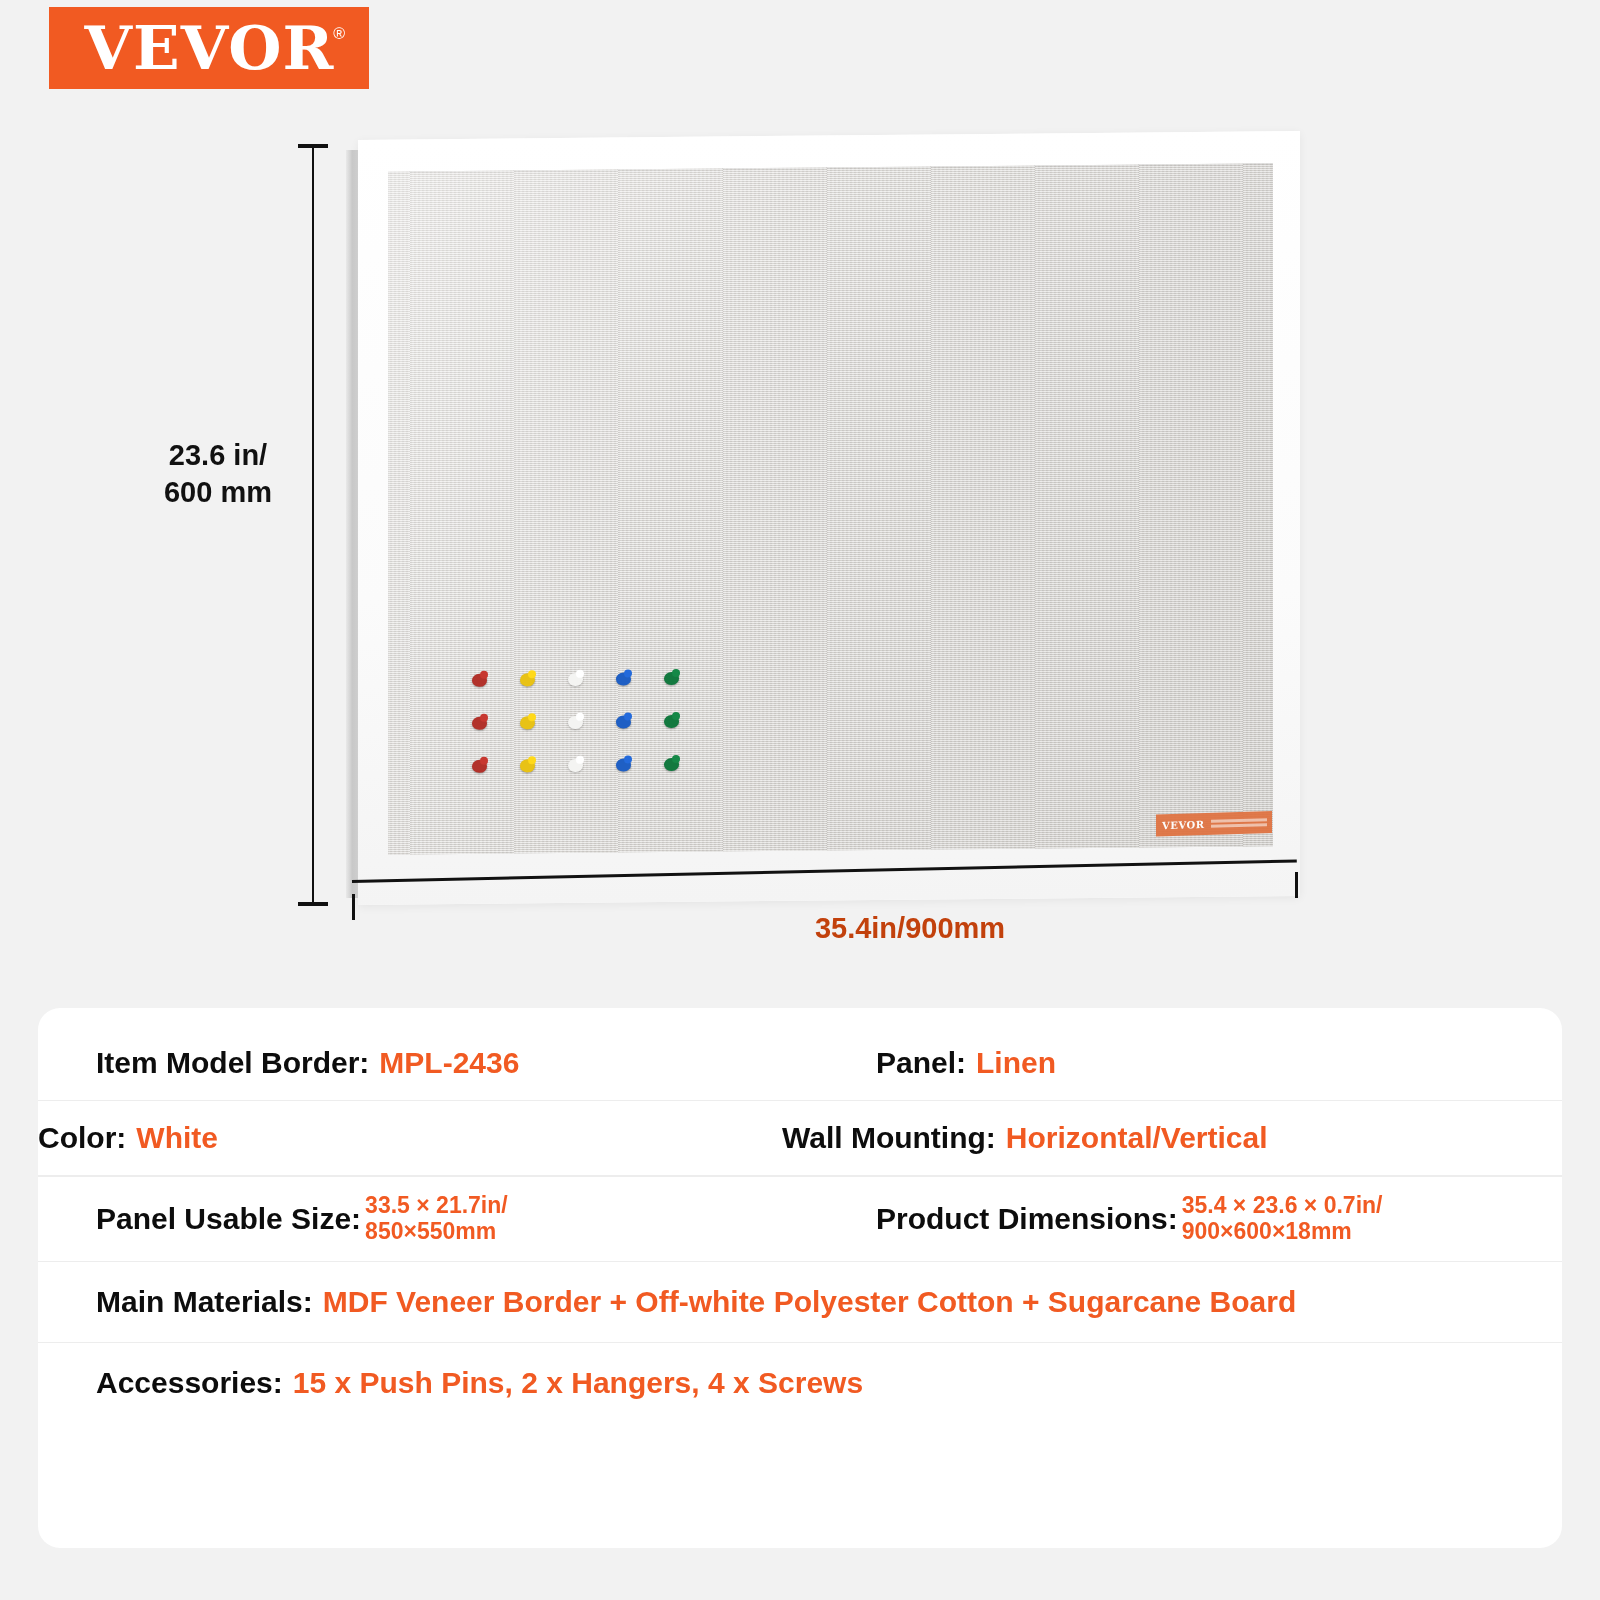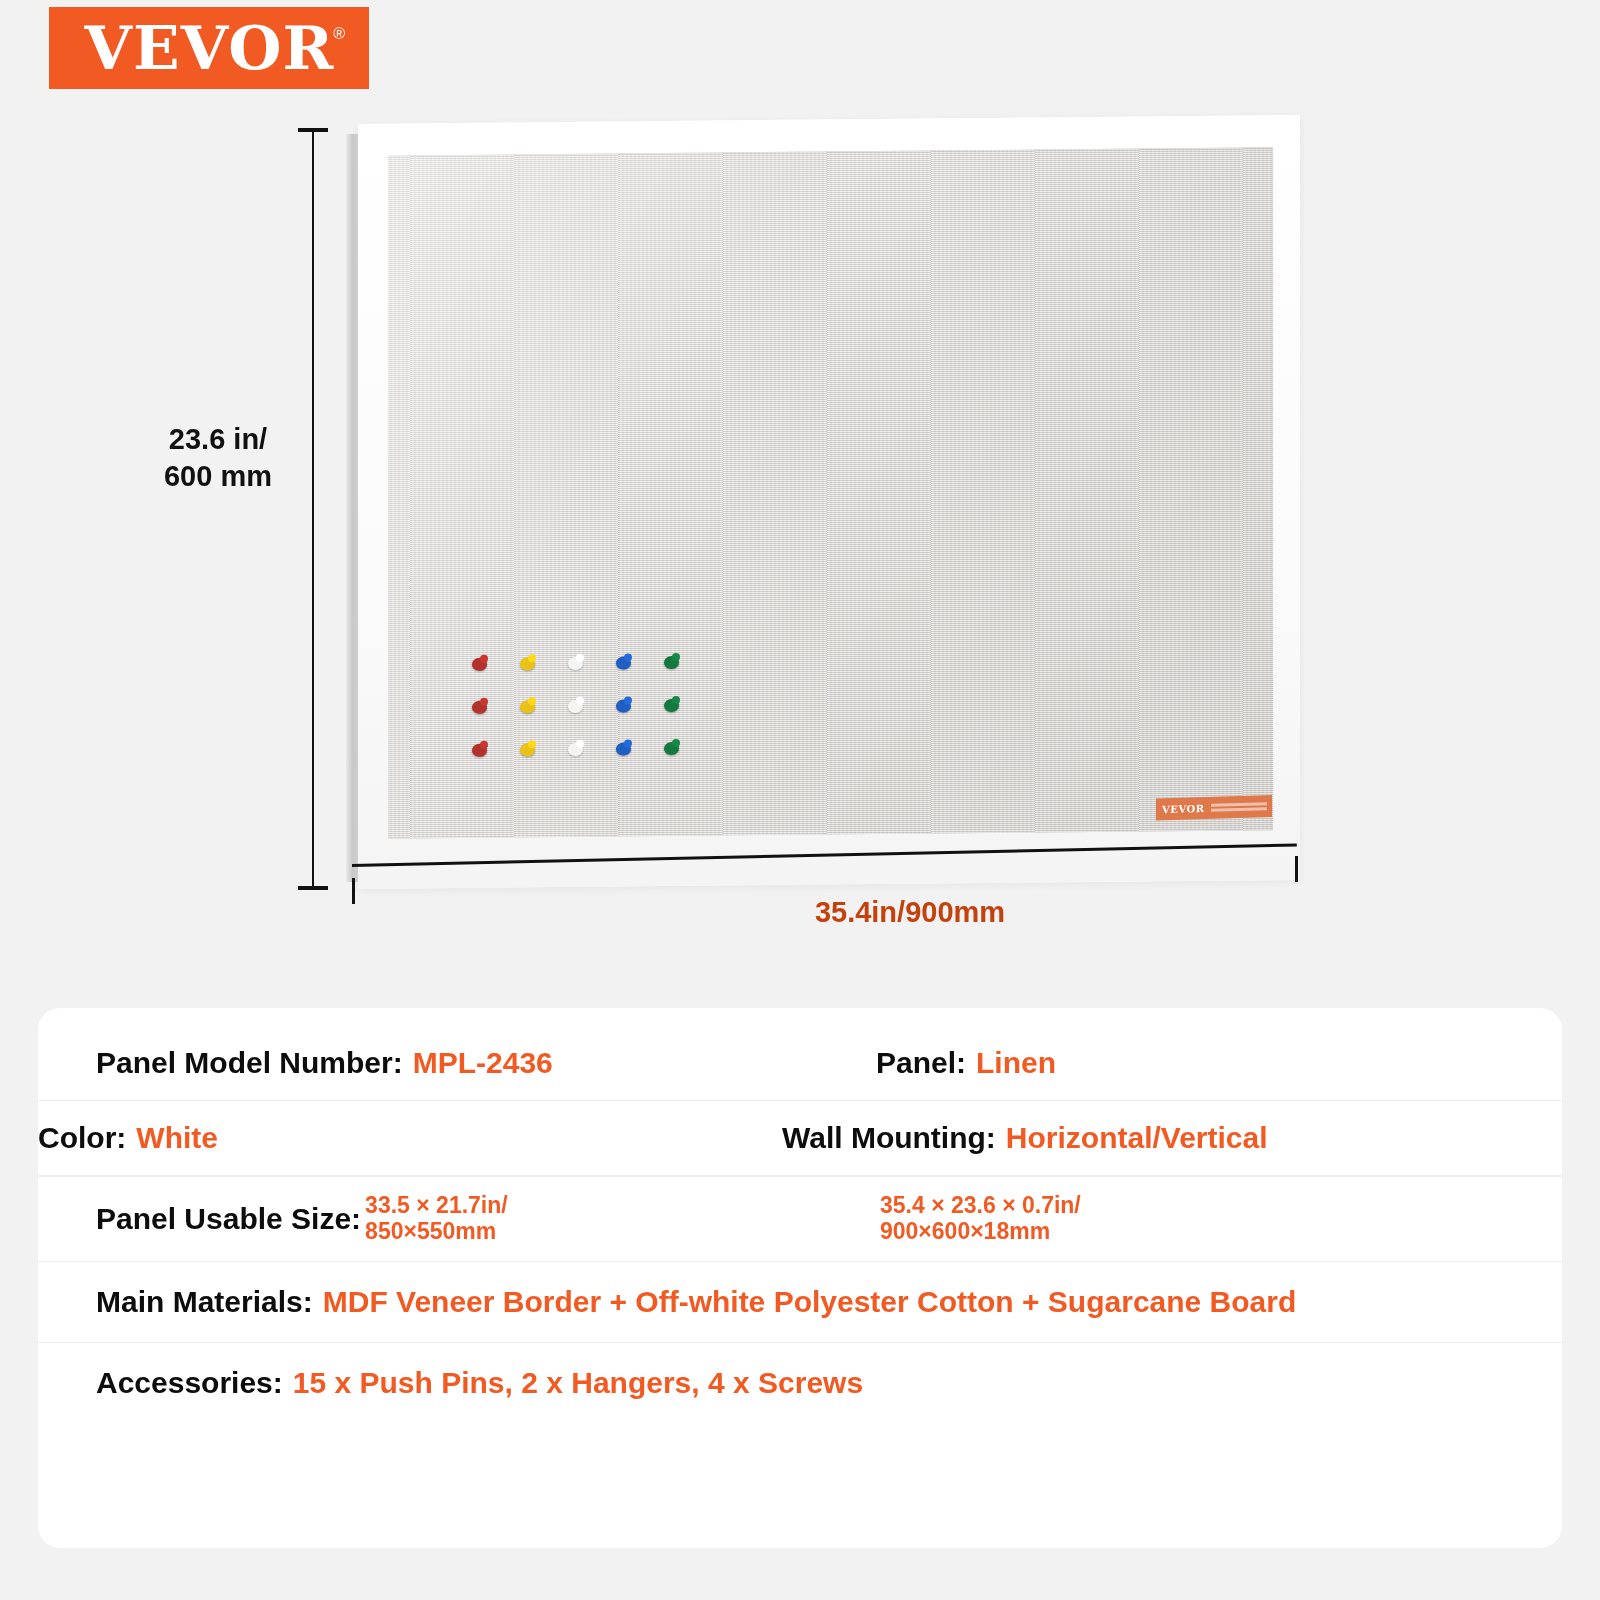--- a/index.html
+++ b/index.html
@@ -28,21 +28,21 @@
     position: relative;
     transform: scaleX(1.02);
   }
   .logo-reg {
     position: absolute; right: 24px; top: 18px;
     color: #ffffff; font-size: 16px;
     font-family: "Liberation Sans", sans-serif;
   }
 
   
-  .photo { position: absolute; left: 0; top: 84px; width: 1600px; height: 880px; }
+  .photo { position: absolute; left: 0; top: 100px; width: 1600px; height: 880px; }
 
   
   .board-wrap { position: absolute; left: 346px; top: 40px; width: 954px; height: 770px; }
 
   
   .board-edge {
     position: absolute; left: 0; top: 10px; width: 14px; height: 748px;
     background: linear-gradient(to right, #e9e9e9 0%, #c9c9c9 45%, #d8d8d8 100%);
   }
   .board-frame {
@@ -239,21 +239,21 @@
     <div class="dim-h-cap-l"></div>
     <div class="dim-h-line"></div>
     <div class="dim-h-cap-r"></div>
     <div class="dim-h-label">35.4in/900mm</div>
   </div>
 
   <div class="spec-card">
 
     <div class="spec-row">
       <div class="spec-cell left">
-        <span class="lbl">Panel Model Number:</span>
+        <span class="lbl">Item Model Border:</span>
         <span class="val sp">MPL-2436</span>
       </div>
       <div class="spec-cell right">
         <span class="lbl">Panel:</span>
         <span class="val sp">Linen</span>
       </div>
     </div>
 
     <div class="spec-row">
       <div class="spec-cell right">
@@ -269,20 +269,21 @@
     <div class="spec-row">
     </div>
 
     <div class="spec-row tall">
       <div class="spec-cell left">
         <span class="lbl">Panel Usable Size:</span>
         <span class="val-stack">33.5 × 21.7in/
 850×550mm</span>
       </div>
       <div class="spec-cell right">
+        <span class="lbl">Product Dimensions:</span>
         <span class="val-stack">35.4 × 23.6 ×  0.7in/
 900×600×18mm</span>
       </div>
     </div>
 
     <div class="spec-row wide">
       <div class="spec-cell full">
         <span class="lbl">Main Materials:</span>
         <span class="val sp">MDF Veneer Border + Off-white Polyester Cotton + Sugarcane Board</span>
       </div>

